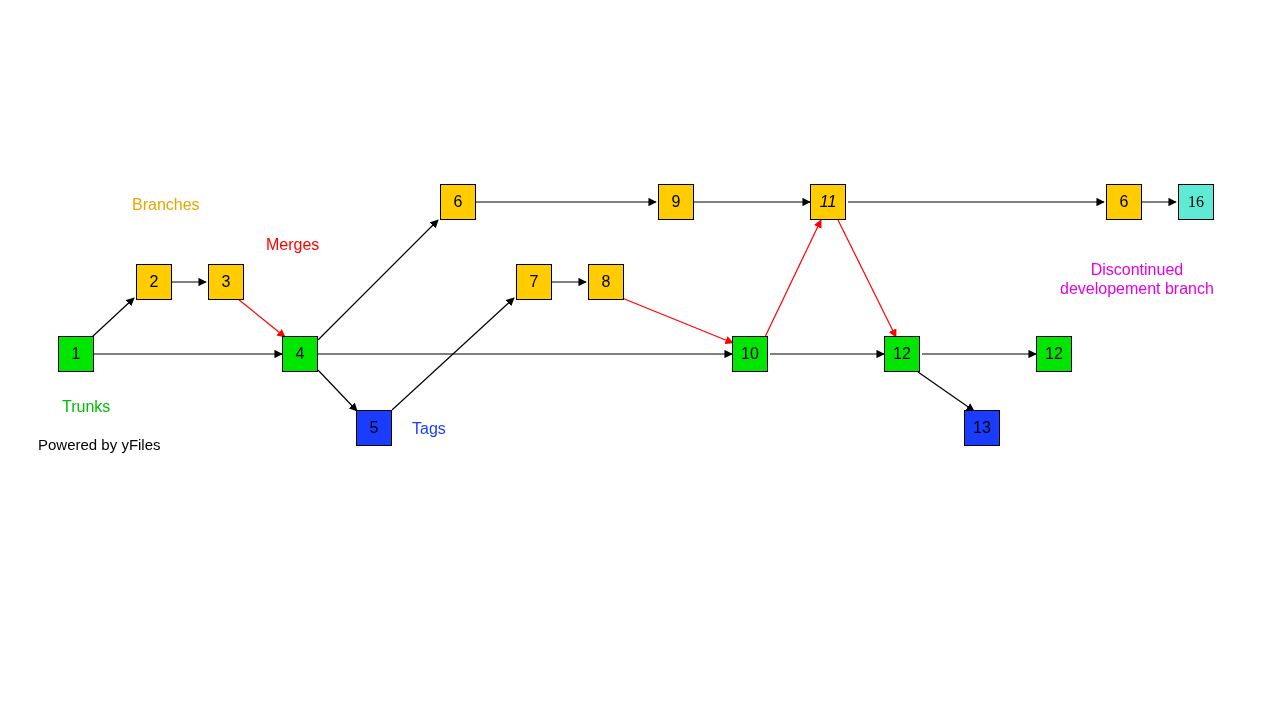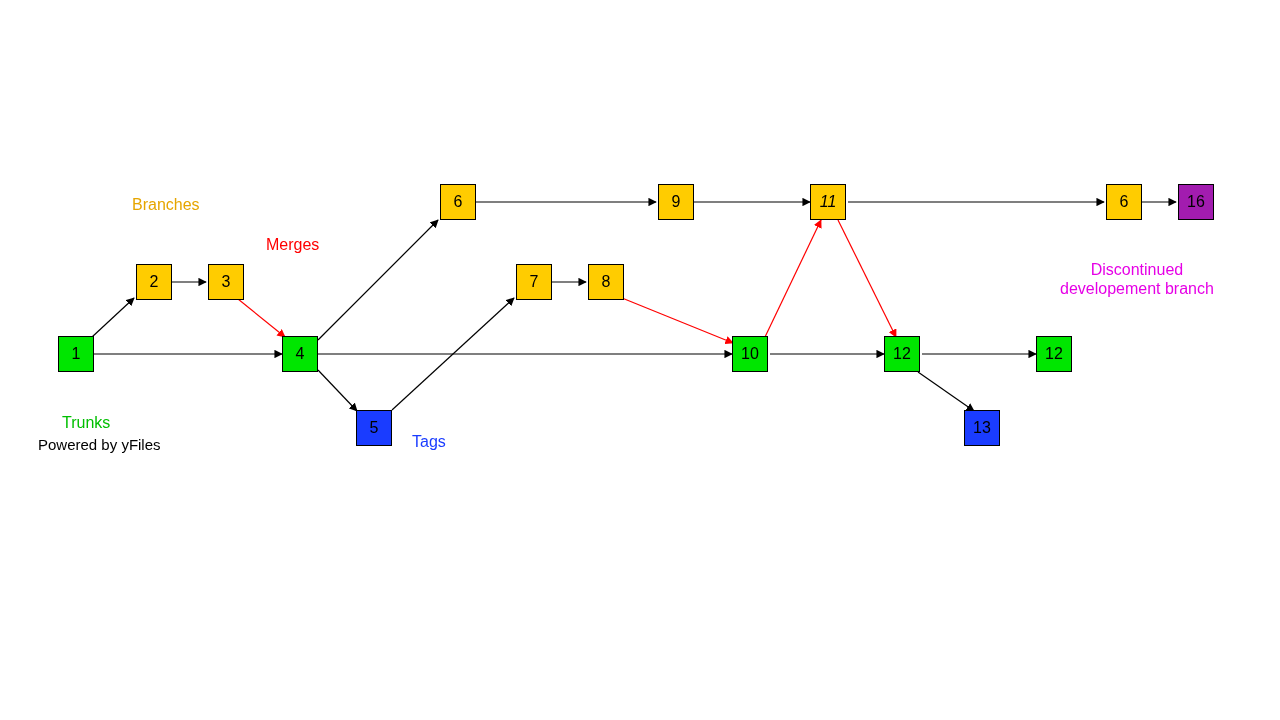--- a/index.html
+++ b/index.html
@@ -18,21 +18,21 @@
       border: 1px solid #000;
       display: flex;
       align-items: center;
       justify-content: center;
       font-size: 16px;
       box-sizing: border-box;
     }
     .node.trunk { background: #00e600; }
     .node.branch { background: #ffcc00; }
     .node.tag { background: #1a3cff; color: #000; }
-    .node.discontinued { background: #a21caf; }
+    .node.discontinued { background: #5eead4; font-family: Liberation Serif, serif; }
     .label {
       position: absolute;
       font-size: 16px;
       white-space: nowrap;
     }
     .label.trunks { color: #00bf00; }
     .label.branches { color: #e6a500; text-align: center; }
     .label.merges { color: #ff0000; }
     .label.tags { color: #1a3cff; }
     .label.discontinued { color: #e600e6; text-align: center; line-height: 1.2; }
@@ -108,21 +108,21 @@
 <div class="node branch" style="left:588px; top:264px;">8</div>
 <div class="node branch" style="left:658px; top:184px;">9</div>
 <div class="node trunk" style="left:732px; top:336px;">10</div>
 <div class="node branch" style="left:810px; top:184px;font-style:italic;">11</div>
 <div class="node trunk" style="left:884px; top:336px;">12</div>
 <div class="node tag" style="left:964px; top:410px;">13</div>
 <div class="node trunk" style="left:1036px; top:336px;">12</div>
 <div class="node branch" style="left:1106px; top:184px;">6</div>
 <div class="node discontinued" style="left:1178px; top:184px;">16</div>
 
-<div class="label trunks" style="left:62px; top:398px;margin-top:16px;">Trunks</div>
+<div class="label trunks" style="left:62px; top:398px;">Trunks</div>
 <div class="label branches" style="left:132px; top:196px;">Branches</div>
 <div class="label merges" style="left:246px; top:236px;margin-left:20px;">Merges</div>
-<div class="label tags" style="left:412px; top:420px;margin-top:13px;">Tags</div>
+<div class="label tags" style="left:412px; top:420px;">Tags</div>
 <div class="label discontinued" style="left:1060px; top:260px;">
   <span>Discontinued</span><br>
   <span>developement branch</span>
 </div>
 <div class="label powered" style="left:38px; top:436px;">Powered by yFiles</div>
 
 </body></html>

